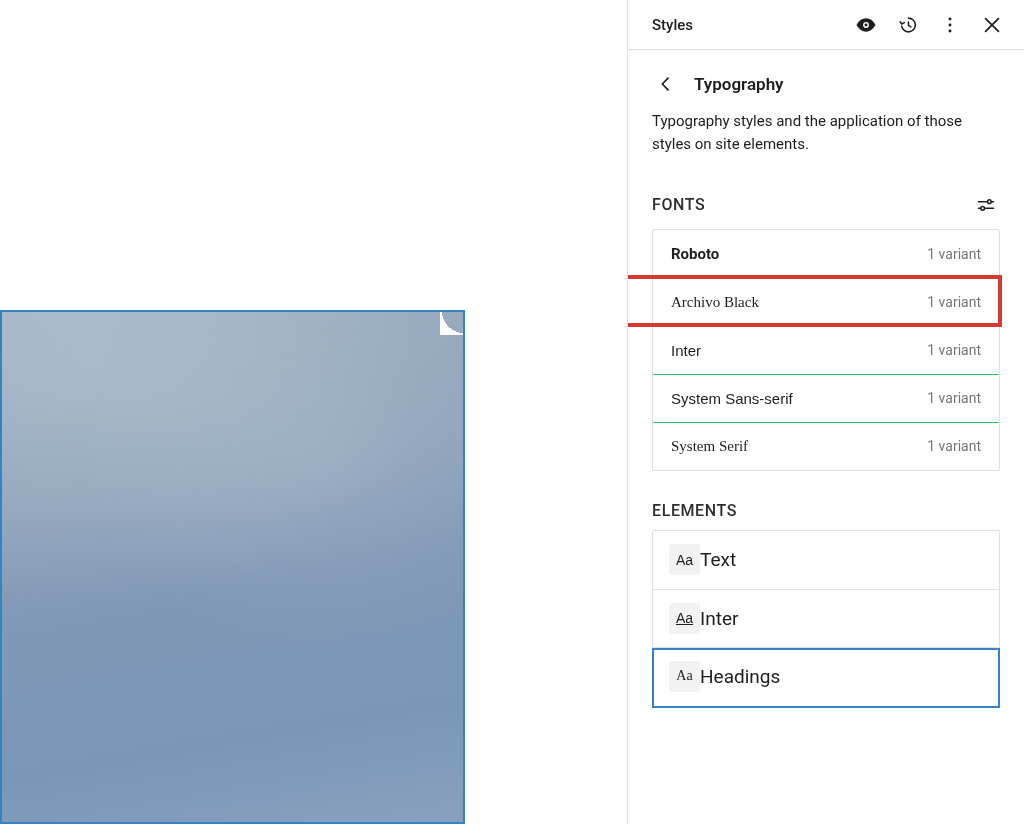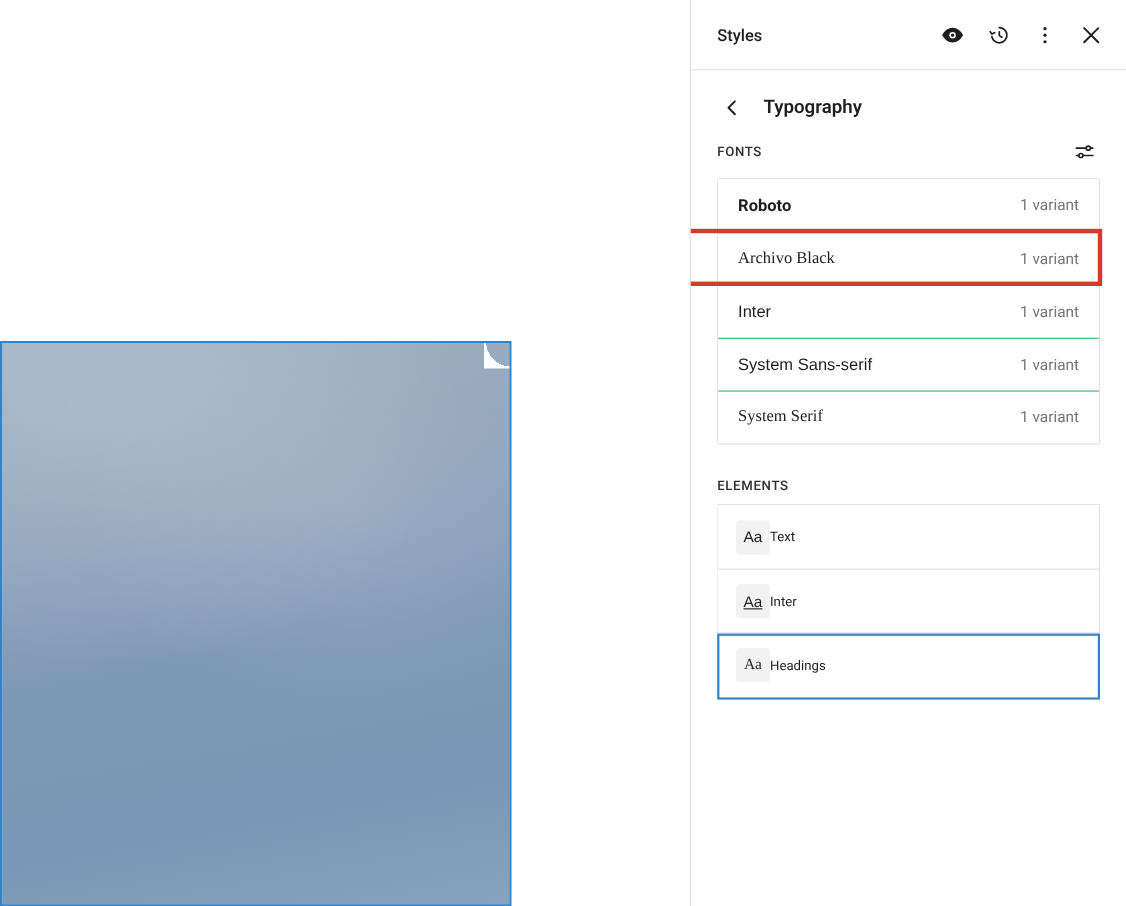--- a/index.html
+++ b/index.html
@@ -61,21 +61,21 @@
       height: 824px;
       border-left: 1px solid #e0e0e0;
       background: #fff;
       display: flex;
       flex-direction: column;
     }
 
     .sidebar-header {
       display: flex;
       align-items: center;
-      height: 64px;
+      height: 50px;
       padding: 0 14px 0 24px;
       border-bottom: 1px solid #e0e0e0;
       gap: 6px;
     }
     .sidebar-title {
       font-size: 15px;
       font-weight: 500;
       flex: 1;
       color: #1e1e1e;
     }
@@ -123,21 +123,21 @@
       margin-bottom: 34px;
     }
 
     .section-header {
       display: flex;
       align-items: center;
       justify-content: space-between;
       margin-bottom: 10px;
     }
     .section-label {
-      font-size: 12px;
+      font-size: 16px;
       letter-spacing: 0.6px;
       font-weight: 500;
       color: #2f2f2f;
       text-transform: uppercase;
     }
     .sliders-btn {
       width: 28px; height: 28px;
       display: inline-flex; align-items: center; justify-content: center;
       background: transparent; border: none; cursor: pointer;
       color: #1e1e1e;
@@ -186,21 +186,21 @@
       align-items: center;
       height: 58px;
       padding: 0 16px;
       cursor: pointer;
       background: #fff;
     }
     .element-row + .element-row {
       border-top: 1px solid #e0e0e0;
     }
     .element-label {
-      font-size: 12px;
+      font-size: 19px;
       color: #1e1e1e;
     }
     .aa-swatch {
       width: 31px; height: 31px;
       border-radius: 3px;
       display: inline-flex;
       align-items: center;
       justify-content: center;
       font-size: 14px;
       font-weight: 400;
@@ -262,20 +262,21 @@
   <div class="sidebar-body">
     <div class="back-row">
       <button class="back-btn" aria-label="Back">
         <svg width="20" height="20" viewBox="0 0 24 24" fill="none">
           <path d="M14.5 5l-7 7 7 7" stroke="currentColor" stroke-width="2.1" stroke-linecap="round" stroke-linejoin="round"></path>
         </svg>
       </button>
       <span class="breadcrumb-title">Typography</span>
     </div>
 
+    <p class="panel-desc">Typography styles and the application of those styles on site elements.</p>
 
     <div class="section-header">
       <span class="section-label">FONTS</span>
       <button class="sliders-btn" aria-label="Manage fonts">
         <svg width="20" height="20" viewBox="0 0 24 24" fill="none">
           <path d="M3 8h18M3 16h18" stroke="currentColor" stroke-width="1.8" stroke-linecap="round"></path>
           <circle cx="16" cy="8" r="2.2" fill="#fff" stroke="currentColor" stroke-width="1.8"></circle>
           <circle cx="8" cy="16" r="2.2" fill="#fff" stroke="currentColor" stroke-width="1.8"></circle>
         </svg>
       </button>

